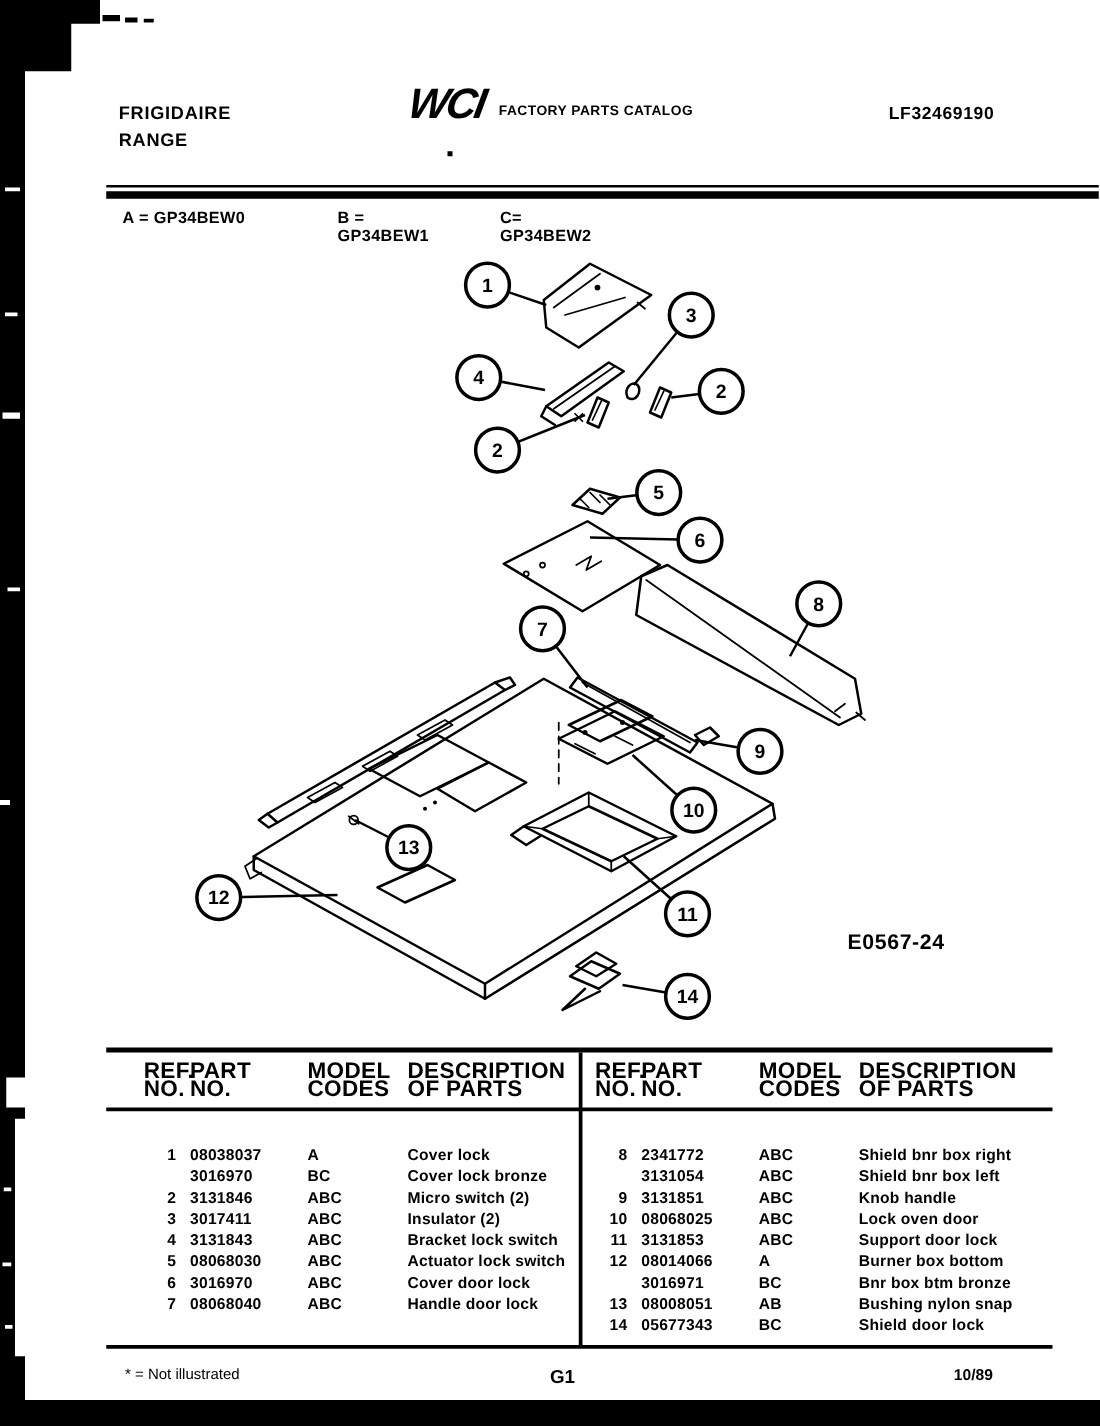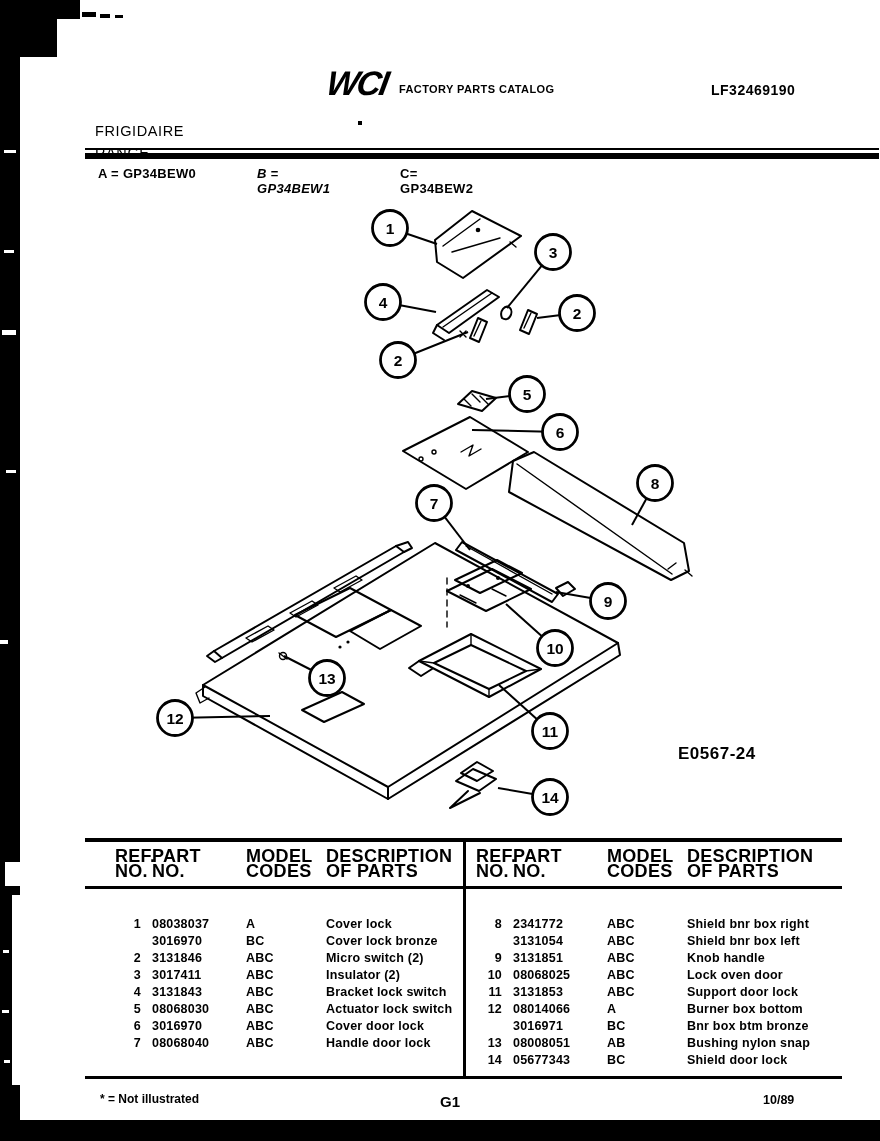--- a/index.html
+++ b/index.html
@@ -5,31 +5,31 @@
   html,body{margin:0;padding:0;background:#888;}
   .sheet{
     position:relative; width:880px; height:1141px; background:#ffffff;
     font-family:"Liberation Sans", sans-serif; color:#000; overflow:hidden;
     -webkit-font-smoothing:none;
   }
   .abs{position:absolute;}
   .ink{background:#000;}
 
   
-  .brand{left:95px; top:80px; font-size:14.5px; font-weight:400; letter-spacing:0.6px; line-height:22px;margin-top:40px;}
+  .brand{left:95px; top:80px; font-size:14.5px; font-weight:700; letter-spacing:0.6px; line-height:22px;}
   .wci{left:327px; top:64px; font-size:34px; font-weight:700; font-style:italic; letter-spacing:-2px; transform:skewX(-10deg);}
   .cattitle{left:399px; top:83px; font-size:11px; font-weight:700; letter-spacing:0.4px;}
   .pubnum{left:711px; top:82px; font-size:14px; font-weight:700; letter-spacing:0.5px;}
 
   .rule-thin{left:85px; top:148px; width:794px; height:2px;}
   .rule-thick{left:85px; top:153px; width:794px; height:6px;}
 
   .models{left:98px; top:166px; font-size:13px; font-weight:700; letter-spacing:0.3px;}
   .models span{margin-right:0;}
-  .model-b{position:absolute; left:159px; top:0;font-style:italic;}
+  .model-b{position:absolute; left:172px; top:0;}
   .model-c{position:absolute; left:302px; top:0;}
 
   
   svg.diagram{position:absolute; left:0; top:190px;}
   svg .ln{stroke:#000; stroke-width:2; fill:none; stroke-linejoin:round; stroke-linecap:round;}
   svg .thin{stroke-width:1.4;}
   .fignum{left:678px; top:744px; font-size:17px; font-weight:700; letter-spacing:0.5px;}
 
   
   .ptable{left:85px; top:838px; width:757px; height:234px; border-top:4px solid #000; border-bottom:3px solid #000;}
@@ -44,21 +44,21 @@
   .thead{position:absolute; top:7px; left:0; right:0; font-size:18px; font-weight:700; line-height:15px;}
   .hdrcell{white-space:pre-line; letter-spacing:0.3px;}
   .hdrcell.h-part{padding-left:9px;}
   .tbody{position:absolute; top:75px; left:0; right:0;}
   .trow{height:17px; font-size:12.5px; font-weight:700; letter-spacing:0.2px;}
   .tcell{white-space:nowrap; overflow:visible;}
   .cell-ref{text-align:right; padding-right:2px;}
   .cell-part{padding-left:9px;}
 
   
-  .footnote{left:100px; top:1092px; font-size:12px; font-weight:700;}
+  .footnote{left:100px; top:1092px; font-size:12px; font-weight:400;}
   .pageno{left:450px; top:1093px; font-size:15px; font-weight:700; transform:translateX(-50%);}
   .datecode{left:763px; top:1093px; font-size:12.5px; font-weight:700;}
 
   
   .band-left{left:0; top:0; width:20px; height:1141px;}
   .corner-tl{left:0; top:0; width:57px; height:57px;}
   .strip-top{left:0; top:0; width:80px; height:19px;}
   .band-bottom{left:0; top:1120px; width:880px; height:21px;}
   .wgap{background:#fff; position:absolute;}
 </style>

